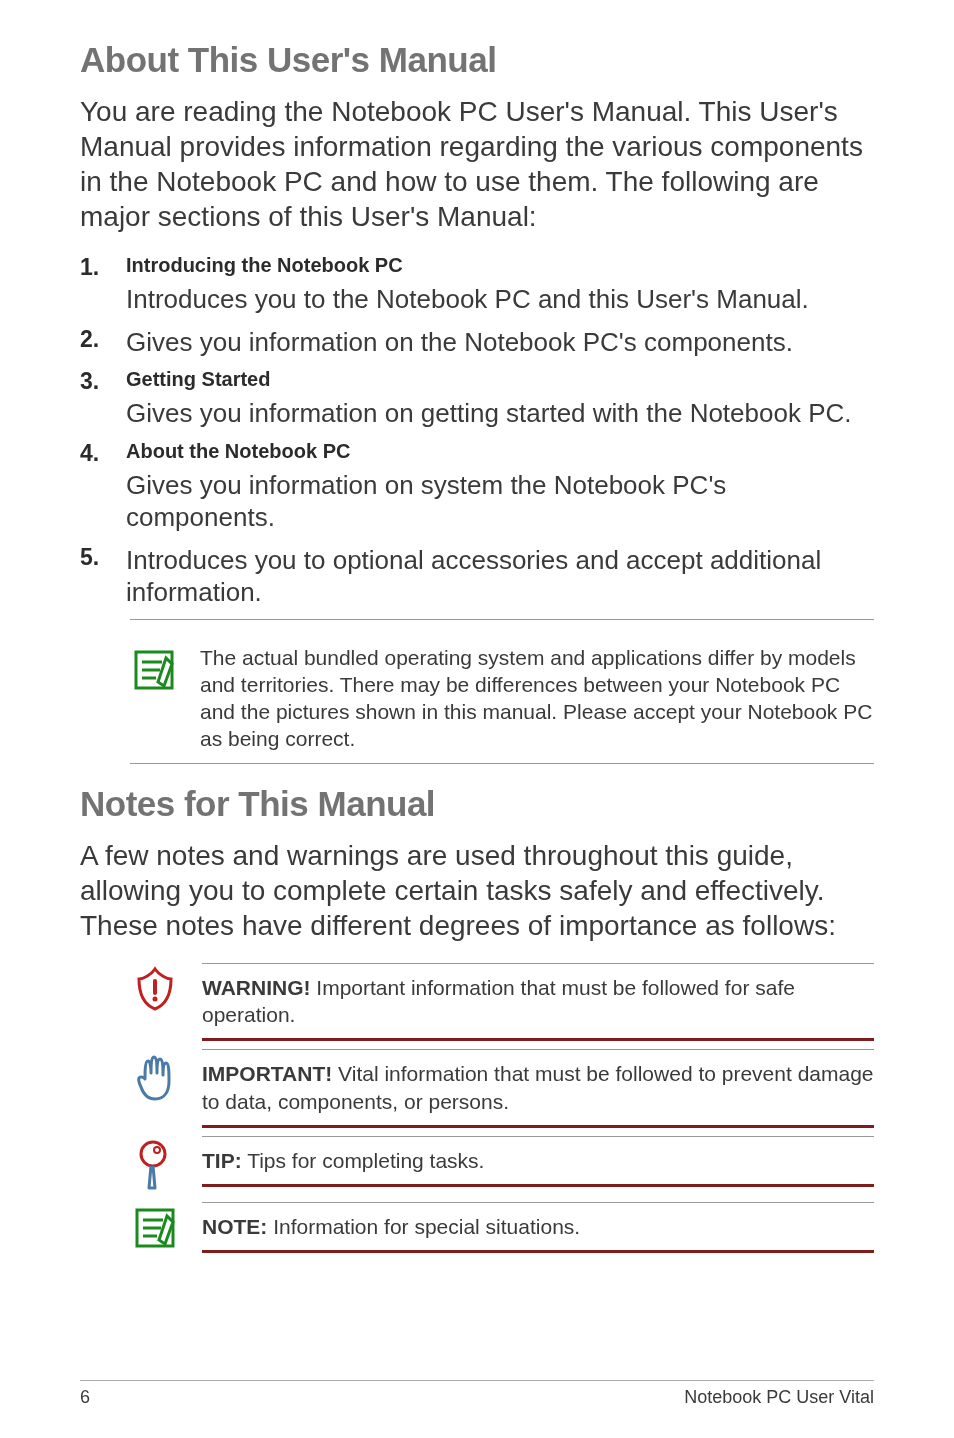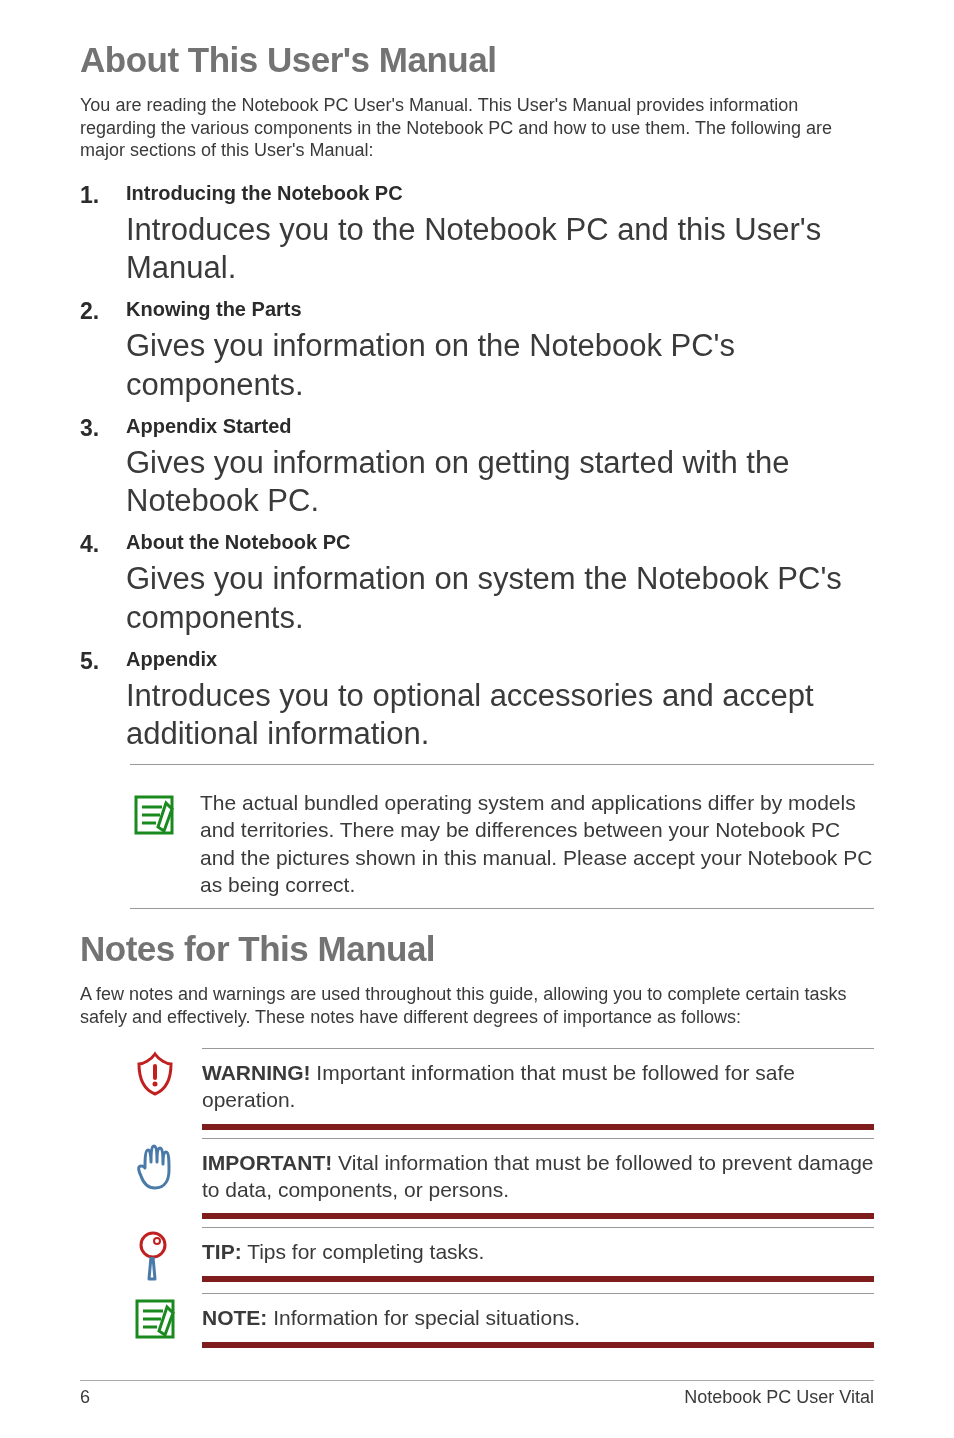--- a/index.html
+++ b/index.html
@@ -17,21 +17,21 @@
       padding: 40px 80px 0 80px;
     }
     h1 {
       font-size: 35px;
       font-weight: bold;
       color: #737373;
       margin-bottom: 14px;
       letter-spacing: -0.5px;
     }
     .intro-text {
-      font-size: 18px;
+      font-size: 28px;
       line-height: 1.25;
       color: #3a3a3a;
       margin-bottom: 20px;
     }
     ol.sections {
       list-style: none;
       margin-bottom: 8px;
     }
     ol.sections li {
       margin-bottom: 10px;
@@ -49,21 +49,21 @@
     .section-content {
       flex: 1;
     }
     .section-title {
       font-size: 20px;
       font-weight: bold;
       color: #2b2b2b;
       margin-bottom: 6px;
     }
     .section-desc {
-      font-size: 31px;
+      font-size: 26px;
       color: #3a3a3a;
       line-height: 1.25;
     }
     .note-row {
       display: flex;
       gap: 22px;
       align-items: flex-start;
       border-top: 1px solid #999;
       border-bottom: 1px solid #999;
       padding: 24px 0 10px 0;
@@ -72,21 +72,21 @@
     }
     .note-row-bordered {
       display: flex;
       gap: 22px;
       align-items: flex-start;
       margin-left: 50px;
     }
     .note-text-wrap {
       flex: 1;
       border-top: 1px solid #999;
-      border-bottom: 6px solid #7f1d1d;
+      border-bottom: 3px solid #7f1d1d;
       padding: 10px 0;
     }
     .note-text {
       font-size: 21px;
       line-height: 1.3;
       color: #3a3a3a;
     }
     .note-label {
       font-weight: bold;
     }
@@ -126,48 +126,46 @@
       <div class="section-content">
         <div class="section-title">Introducing the Notebook PC</div>
         <div class="section-desc">Introduces you to the Notebook PC and this User's Manual.</div>
       </div>
     </div>
   </li>
   <li>
     <div class="section-row">
       <span class="section-num">2.</span>
       <div class="section-content">
-        <div class="section-title">Knowing the Parts</div>
         <div class="section-desc">Gives you information on the Notebook PC's components.</div>
       </div>
     </div>
   </li>
   <li>
     <div class="section-row">
       <span class="section-num">3.</span>
       <div class="section-content">
-        <div class="section-title">Appendix Started</div>
+        <div class="section-title">Getting Started</div>
         <div class="section-desc">Gives you information on getting started with the Notebook PC.</div>
       </div>
     </div>
   </li>
   <li>
     <div class="section-row">
       <span class="section-num">4.</span>
       <div class="section-content">
         <div class="section-title">About the Notebook PC</div>
         <div class="section-desc">Gives you information on system the Notebook PC's components.</div>
       </div>
     </div>
   </li>
   <li>
     <div class="section-row">
       <span class="section-num">5.</span>
       <div class="section-content">
-        <div class="section-title">Appendix</div>
         <div class="section-desc">Introduces you to optional accessories and accept additional information.</div>
       </div>
     </div>
   </li>
 </ol>
 
 <div class="note-row">
   <div class="icon-cell">
     <svg width="48" height="48" viewBox="0 0 48 48">
       <rect x="6" y="6" width="36" height="36" fill="none" stroke="#1a8a1f" stroke-width="3"></rect>

